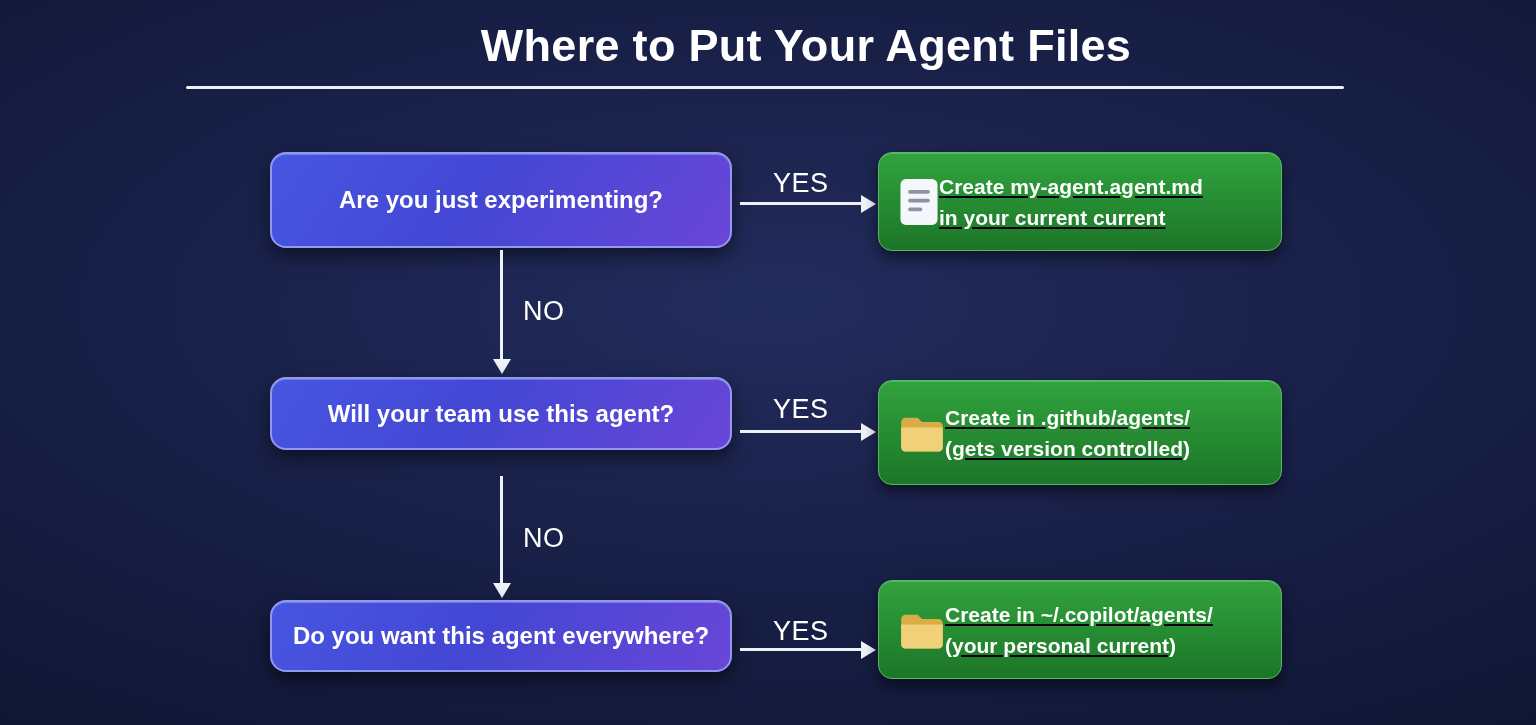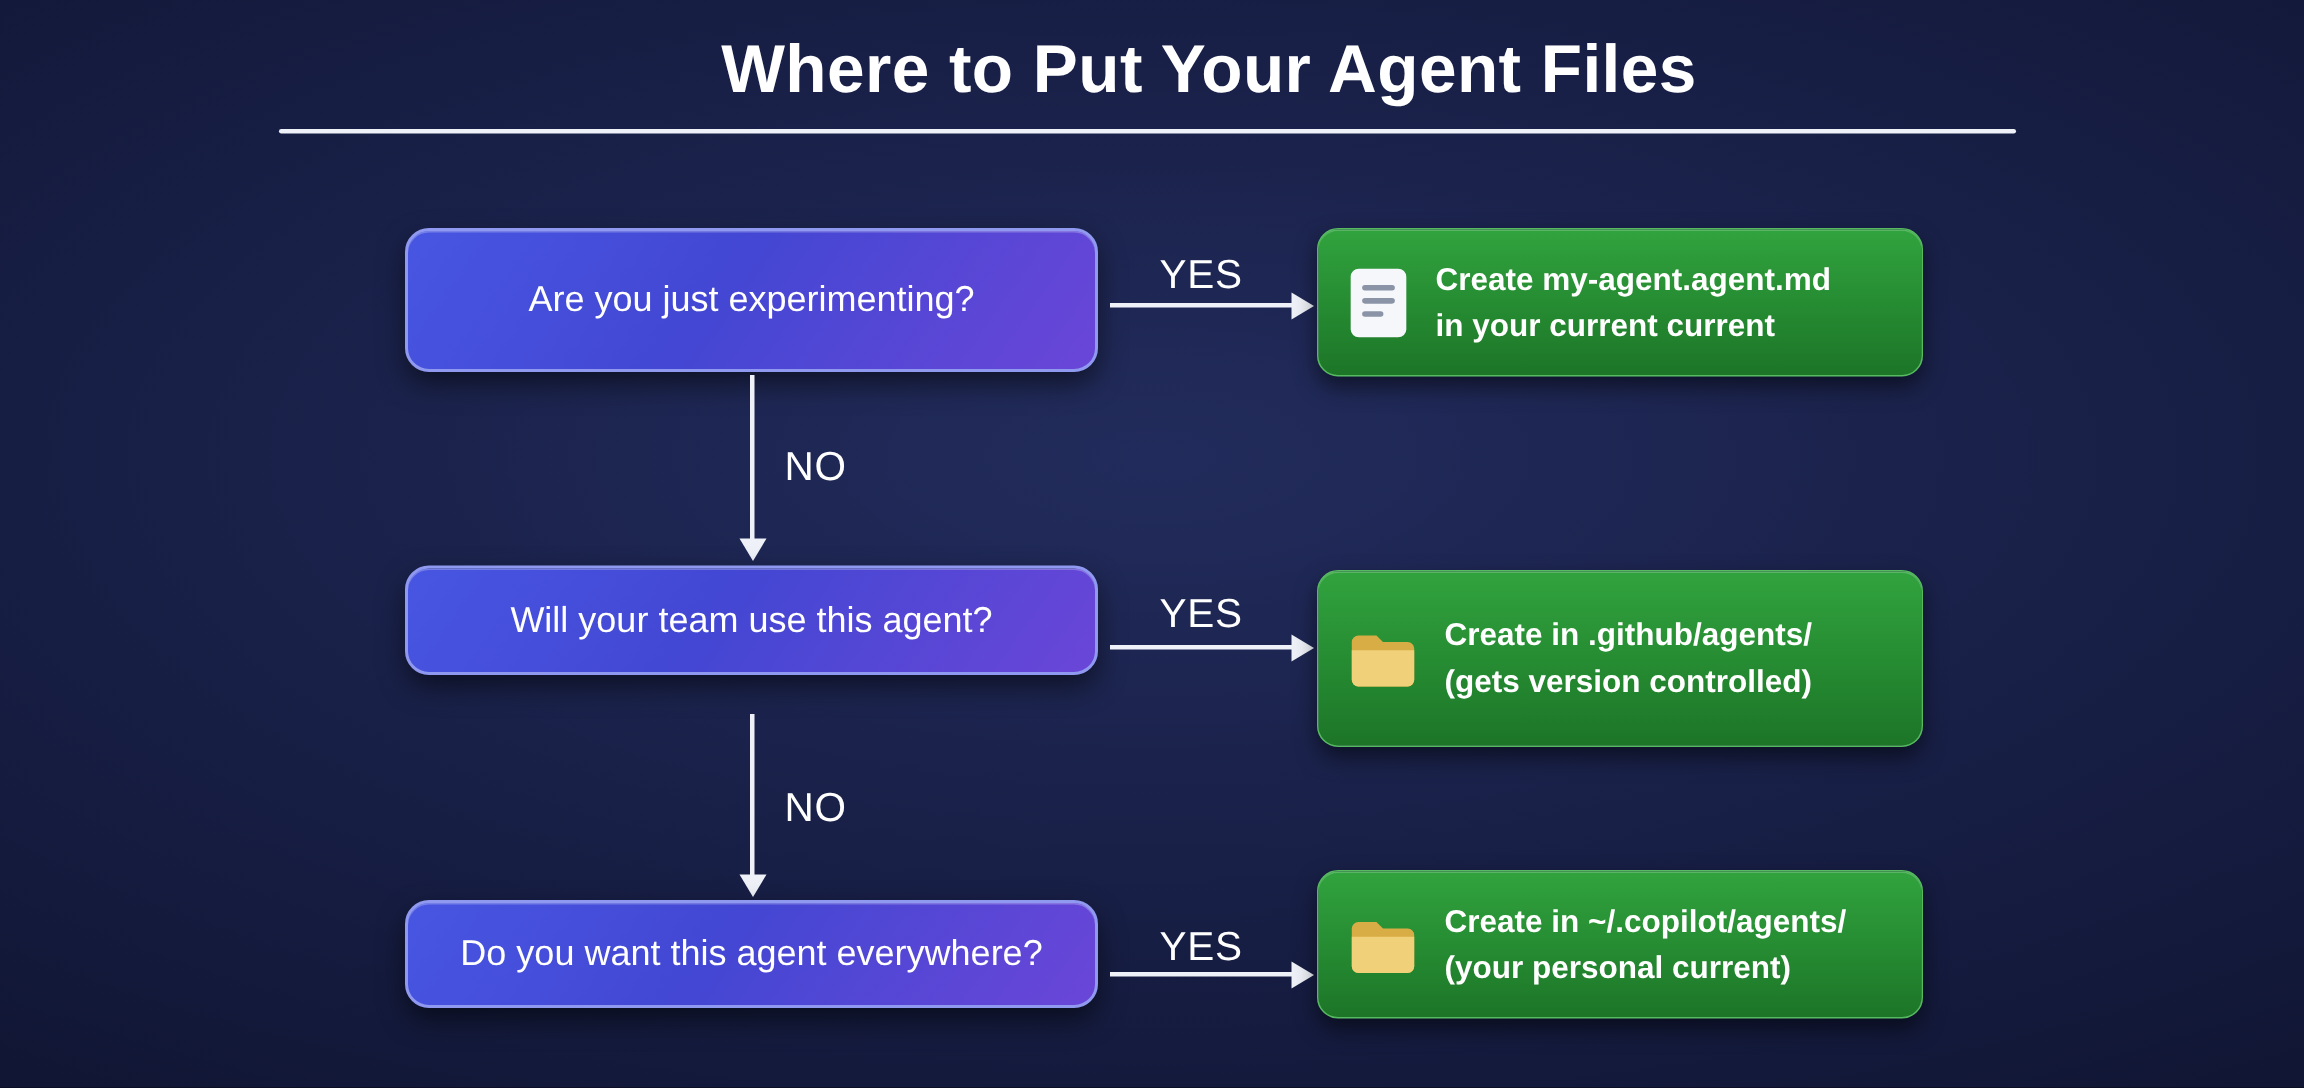--- a/index.html
+++ b/index.html
@@ -28,33 +28,33 @@
     border-radius: 16px; box-sizing: border-box;
     background: linear-gradient(125deg, #4756e2 0%, #4347d3 45%, #6a46d8 100%);
     border: 2px solid #9099f0;
     box-shadow: 0 8px 18px rgba(0,0,0,0.5), inset 0 1px 0 rgba(255,255,255,0.25);
     display: flex; align-items: center; justify-content: center;
   }
   .q1 { top: 152px; height: 96px; }
   .q2 { top: 377px; height: 73px; }
   .q3 { top: 600px; height: 72px; }
   .qtext {
-    color: #ffffff; font-size: 24px; font-weight: normal;
+    color: #ffffff; font-size: 24px; font-weight: bold;
     text-align: right; padding: 0 18px;
   }
   .rbox {
     position: absolute; left: 878px; width: 404px;
     border-radius: 14px; box-sizing: border-box;
     background: linear-gradient(180deg, #31a33e 0%, #248830 60%, #1d7528 100%);
     border: 1.5px solid #58ba60;
     box-shadow: 0 7px 14px rgba(0,0,0,0.5), inset 0 1px 0 rgba(255,255,255,0.2);
-    display: flex; align-items: center; padding: 0 20px; gap: 18px;
+    display: flex; align-items: center; padding: 0 20px;  text-decoration: underline;
   }
   .r1 { top: 152px; height: 99px; }
-  .r2 { top: 380px; height: 118px; }
+  .r2 { top: 380px; height: 105px; }
   .r3 { top: 580px; height: 99px; }
   .rtext { color: #ffffff; font-weight: bold; font-size: 21px; line-height: 31px; }
   .iconwrap { flex: 0 0 auto; display: flex; align-items: center; }
   .h-arrow { position: absolute; height: 3px; background: #eef1f7; }
   .h-arrow::after {
     content: ""; position: absolute; right: -14px; top: -7.5px; width: 0; height: 0;
     border-left: 15px solid #eef1f7; border-top: 9px solid transparent; border-bottom: 9px solid transparent;
   }
   .v-arrow { position: absolute; width: 3px; background: #eef1f7; }
   .v-arrow::after {

